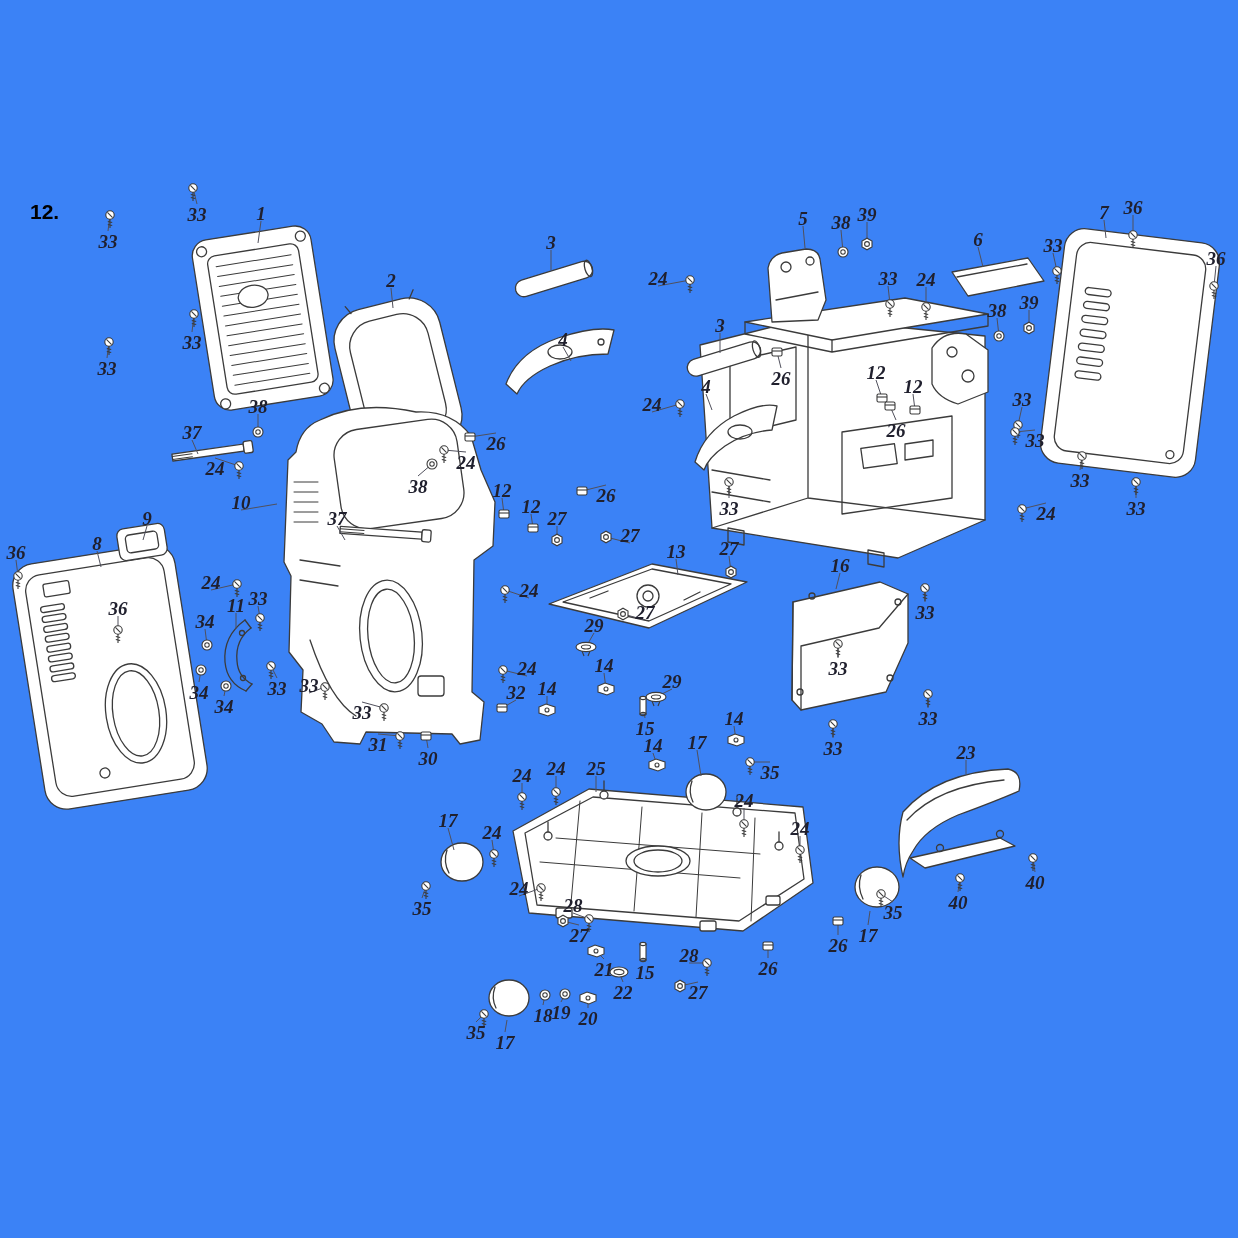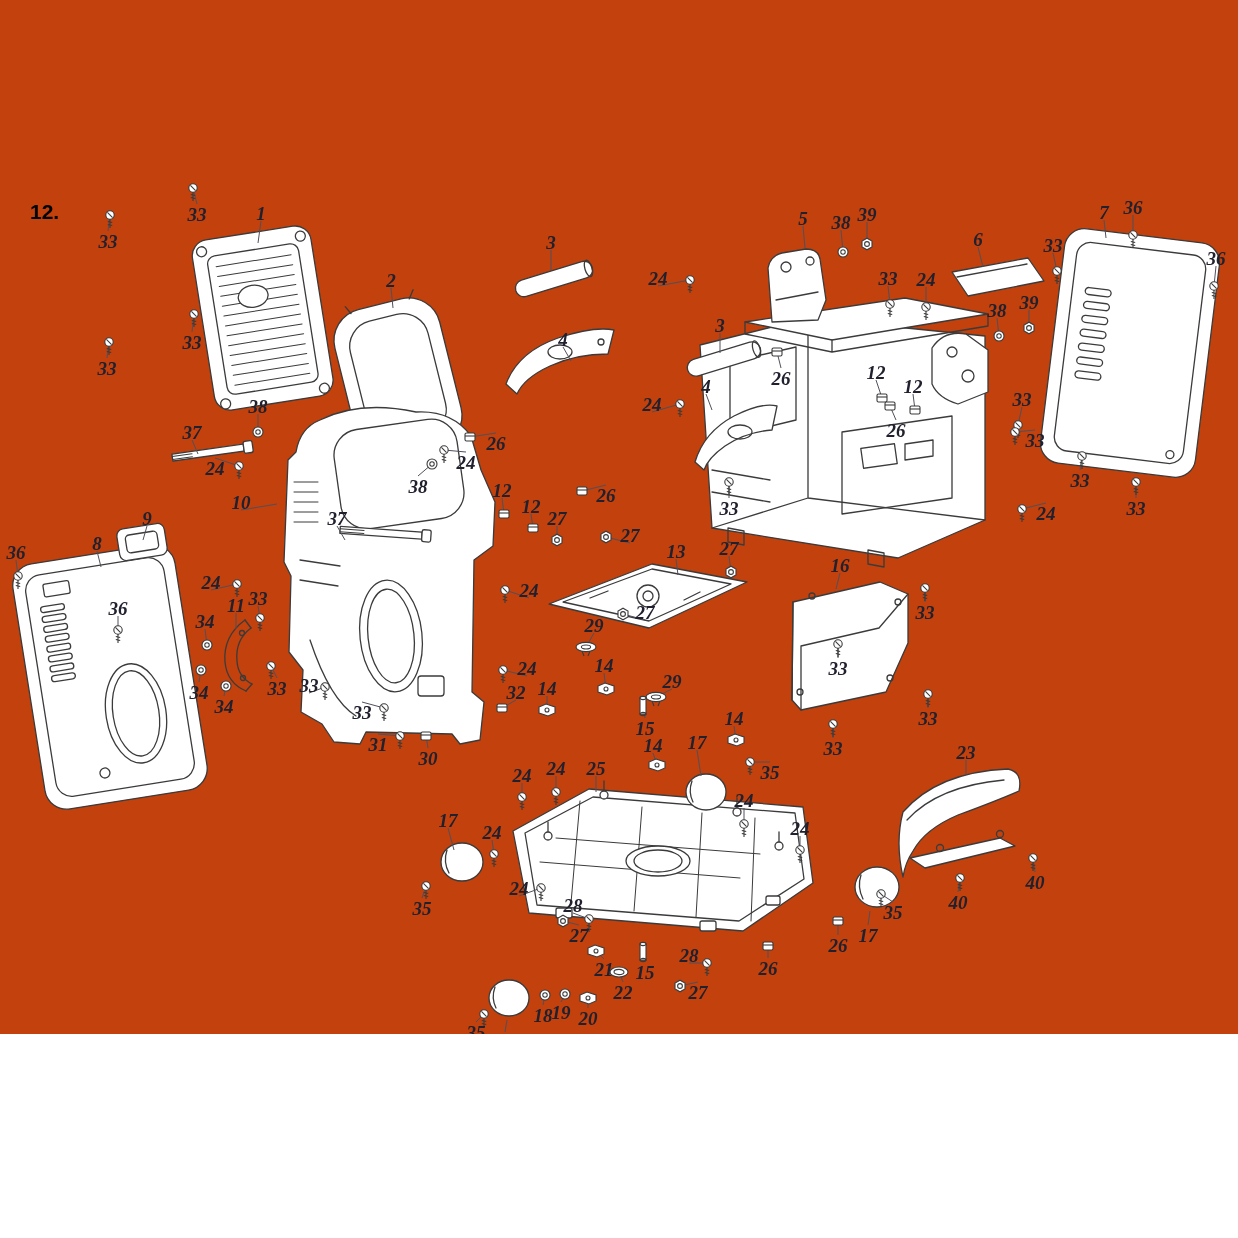--- a/index.html
+++ b/index.html
@@ -1,17 +1,17 @@
 <!DOCTYPE html>
 <html><head>
 <meta charset="utf-8">
 <style>
   html,body{margin:0;padding:0;background:#fff;}
   body{width:1238px;height:1238px;font-family:"Liberation Sans",sans-serif;}
-  .stage{position:relative;width:1238px;height:1034px;overflow:hidden;background:#c2410c;}
+  .stage{position:relative;width:1238px;height:1238px;overflow:hidden;background:#3b82f6;}
   .stage svg{position:absolute;left:0;top:0;}
   .art{stroke:#3b3b3b;fill:none;stroke-width:1.3;stroke-linejoin:round;stroke-linecap:round;}
   .art .thin{stroke-width:1;}
   .hw{stroke:#3b3b3b;stroke-width:1.1;fill:none;}
   .leader{stroke:#50505c;stroke-width:1;}
   .callout{font-family:"Liberation Serif","DejaVu Serif",serif;font-style:italic;font-weight:600;
            font-size:19px;fill:#20202e;text-anchor:middle;}
   .fig-num{position:absolute;left:30px;top:200px;font-size:21px;font-weight:700;color:#000;
            font-family:"Liberation Sans",sans-serif;}
 </style>

